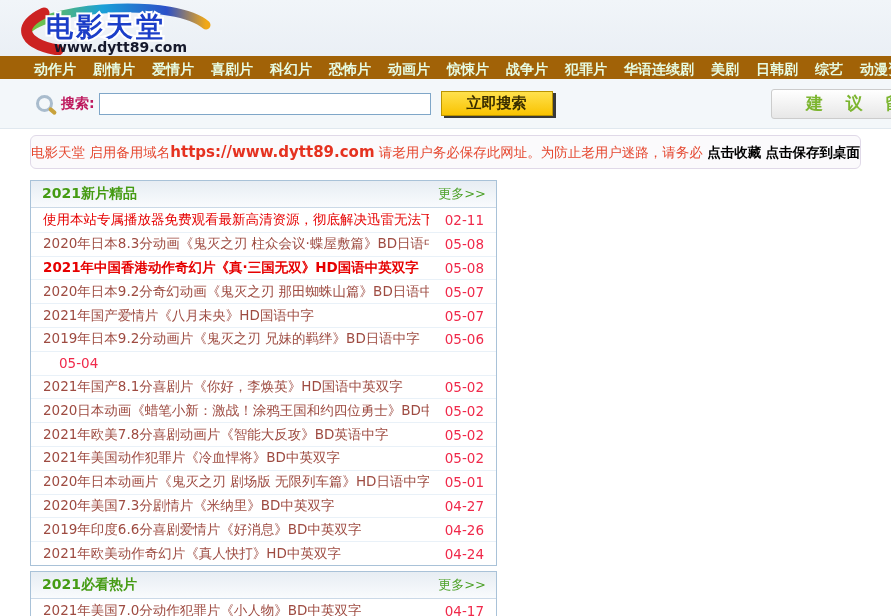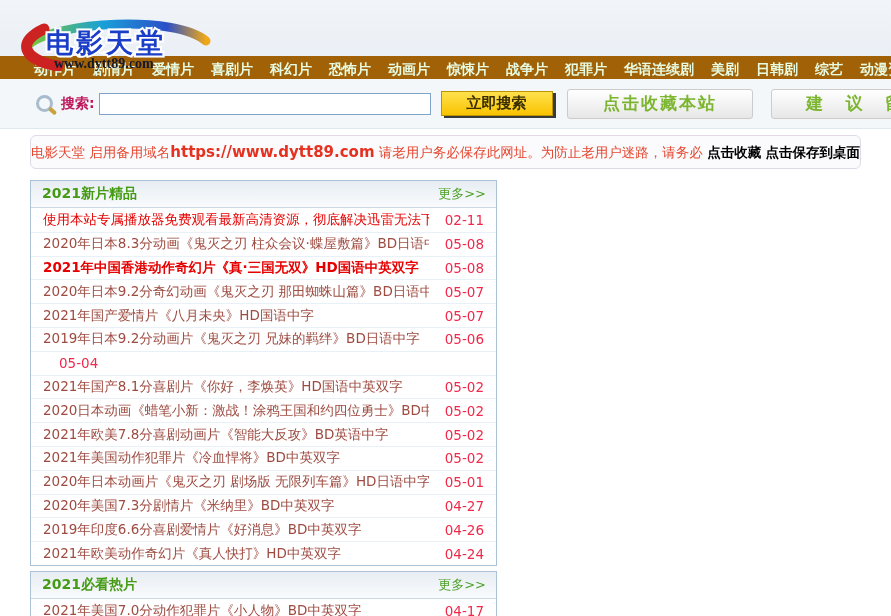--- a/index.html
+++ b/index.html
@@ -2,21 +2,21 @@
 <html><head>
 <meta charset="utf-8">
 <style>
   * { margin:0; padding:0; box-sizing:border-box; }
   html,body { width:891px; height:616px; overflow:hidden; background:#fff;
     font-family:"DejaVu Sans","Liberation Sans",sans-serif; }
   .page { position:relative; width:891px; height:616px; }
 
   
   .site-header { height:56px; background:linear-gradient(#f1f5f9,#eaeff5); }
-  .logo-wrap { position:absolute; left:14px; top:19px; cursor:pointer;font-family:Liberation Serif, serif; }
+  .logo-wrap { position:absolute; left:14px; top:3px; cursor:pointer; }
 
   
   .main-nav { height:23px; background:#a16207; display:flex; align-items:flex-end;
     padding-left:34px; }
   .nav-item { color:#e6fbe2; font-size:14px; font-weight:600; margin-right:17px;
     white-space:nowrap; cursor:pointer; text-decoration:none; }
 
   
   .search-strip { height:50px; background:#f3f7fa; border-bottom:1px solid #e0e8ef;
     display:flex; align-items:center; padding-left:36px; }
@@ -103,21 +103,20 @@
       <a class="nav-item">综艺</a>
       <a class="nav-item">动漫资源</a>
     </nav>
 
   <div class="search-strip">
     <span class="mag"></span>
     <span class="search-label">搜索:</span>
     <input class="search-input" type="text" value="" style="">
     <button class="search-btn">立即搜索</button>
     <span class="strip-spacer"></span>
-    <button class="silver-btn bookmark">点击收藏本站</button>
     <button class="silver-btn suggest">建 议 留 言</button>
   </div>
 
   <div class="notice"><span>电影天堂 启用备用域名</span><b class="url">https://www.dytt89.com</b><span> 请老用户务必保存此网址。为防止老用户迷路，请务必 </span><b class="lnk">点击收藏</b><span> </span><b class="lnk">点击保存到桌面</b></div>
 
   <section class="list-box box1">
     <div class="box-head">
       <span class="box-title">2021新片精品</span>
       <a class="box-more">更多&gt;&gt;</a>
     </div>

